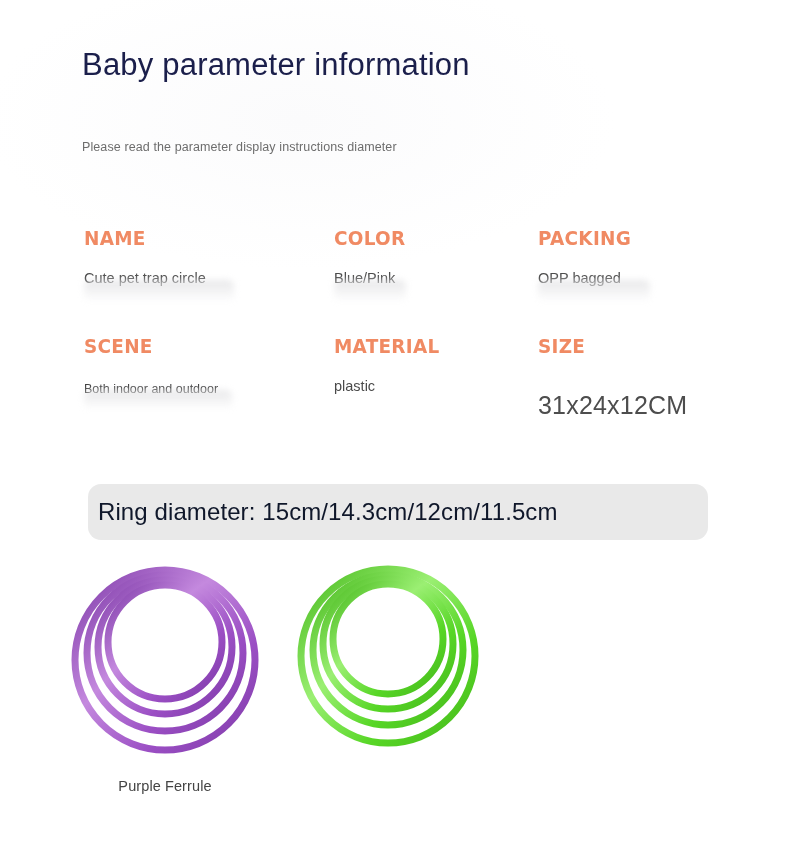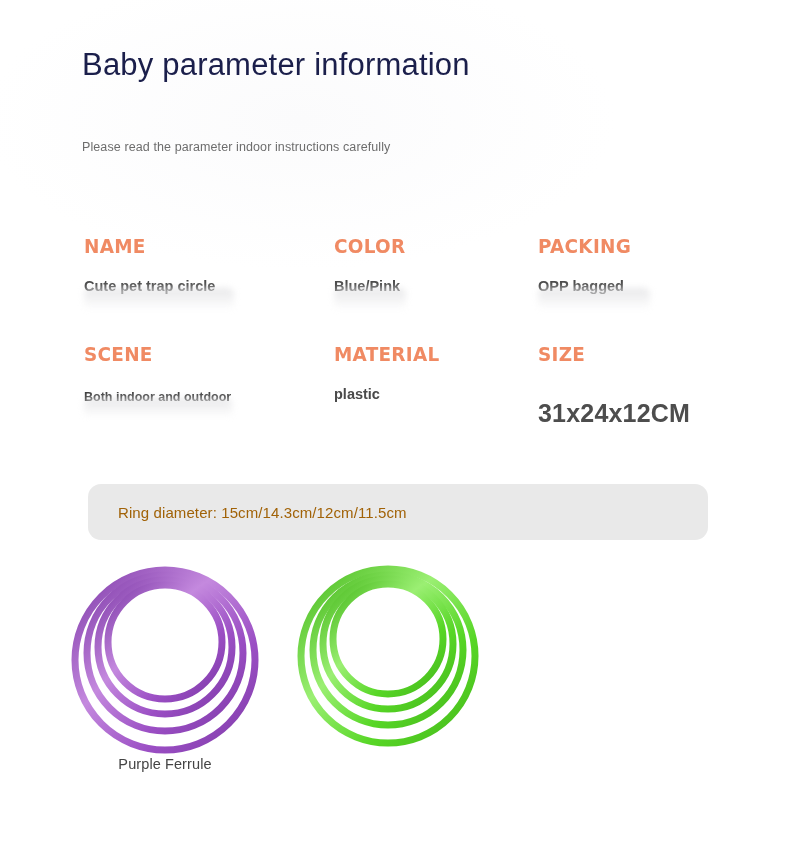--- a/index.html
+++ b/index.html
@@ -45,21 +45,21 @@
     font-weight: 400;
     color: #6d6d6d;
     letter-spacing: 0.1px;
     white-space: nowrap;
   }
 
   
   .spec-grid {
     position: absolute;
     left: 0;
-    top: 236px;
+    top: 228px;
     width: 790px;
   }
   .spec-row {
     position: relative;
     height: 108px;
   }
   .spec-cell {
     position: absolute;
     top: 0;
   }
@@ -75,21 +75,21 @@
     letter-spacing: 0.3px;
     line-height: 1;
     transform: scaleX(0.92);
     transform-origin: left center;
     white-space: nowrap;
   }
 
   .spec-value {
     margin-top: 22px;
     font-size: 14.5px;
-    font-weight: 700;
+    font-weight: 400;
     color: #4a4a4a;
     line-height: 1.2;
     white-space: nowrap;
   }
   .spec-value.small {
     font-size: 12.5px;
     color: #3f3f3f;
     margin-top: 26px;
   }
   .spec-value.large {
@@ -114,23 +114,23 @@
     left: 88px;
     top: 484px;
     width: 620px;
     height: 56px;
     background: #e9e9e9;
     border-radius: 13px;
     display: flex;
     align-items: center;
   }
   .diameter-text {
-    margin-left: 30px;
-    font-size: 15px;
-    color: #a16207;
+    margin-left: 10px;
+    font-size: 24px;
+    color: #0f172a;
     letter-spacing: 0.1px;
     white-space: nowrap;
   }
 
   
   .ferrules {
     position: absolute;
     left: 0;
     top: 556px;
     width: 790px;
@@ -150,32 +150,32 @@
     display: block;
     margin: 0 auto;
   }
 
   .ferrule-label {
     font-size: 14.5px;
     color: #444444;
     letter-spacing: 0.1px;
     white-space: nowrap;
   }
-  .ferrule-purple .ferrule-label { }
+  .ferrule-purple .ferrule-label { margin-top: 22px; }
   .ferrule-green  .ferrule-label { margin-top: 26px; }
   .ferrule-yellow .ferrule-label { margin-top: 21px; }
 </style>
 </head>
 <body>
 
 <div class="page">
 
   <h1 class="page-title">Baby parameter information</h1>
 
-  <div class="subtitle">Please read the parameter indoor instructions carefully</div>
+  <div class="subtitle">Please read the parameter display instructions diameter</div>
 
   <div class="spec-grid">
 
     <div class="spec-row">
       <div class="spec-cell col-1">
         <div class="spec-label">NAME</div>
         <div class="spec-value">Cute pet trap circle</div>
         <div class="smudge" style="left:0px; top:52px; width:150px; height:22px;"></div>
       </div>
       <div class="spec-cell col-3">

